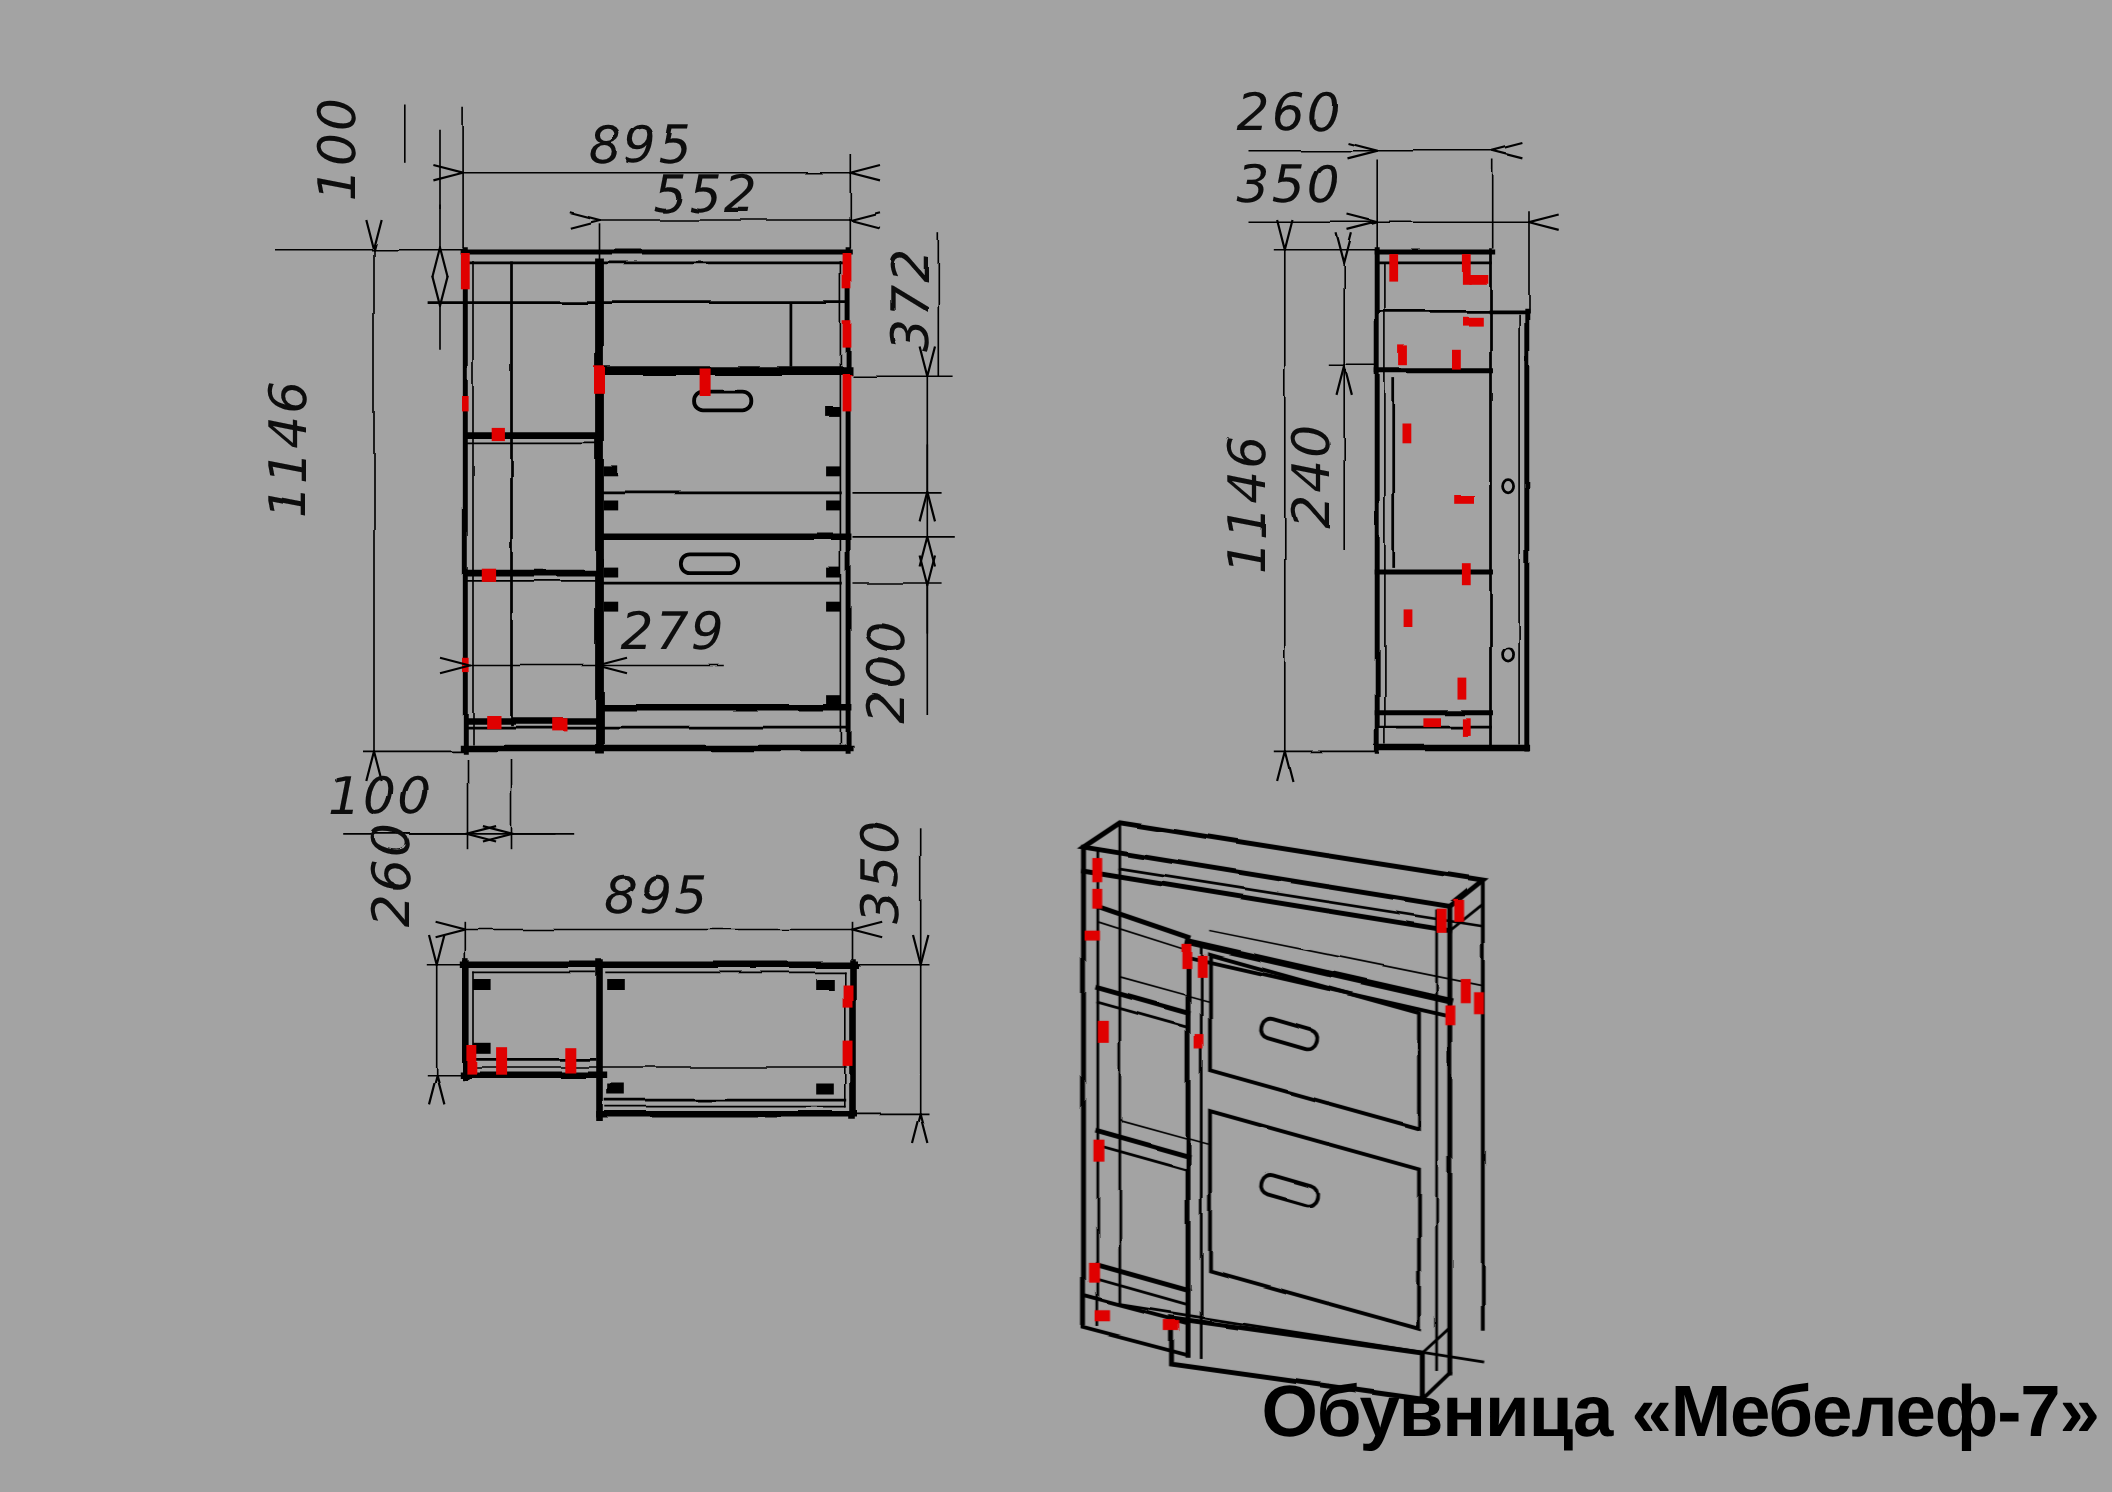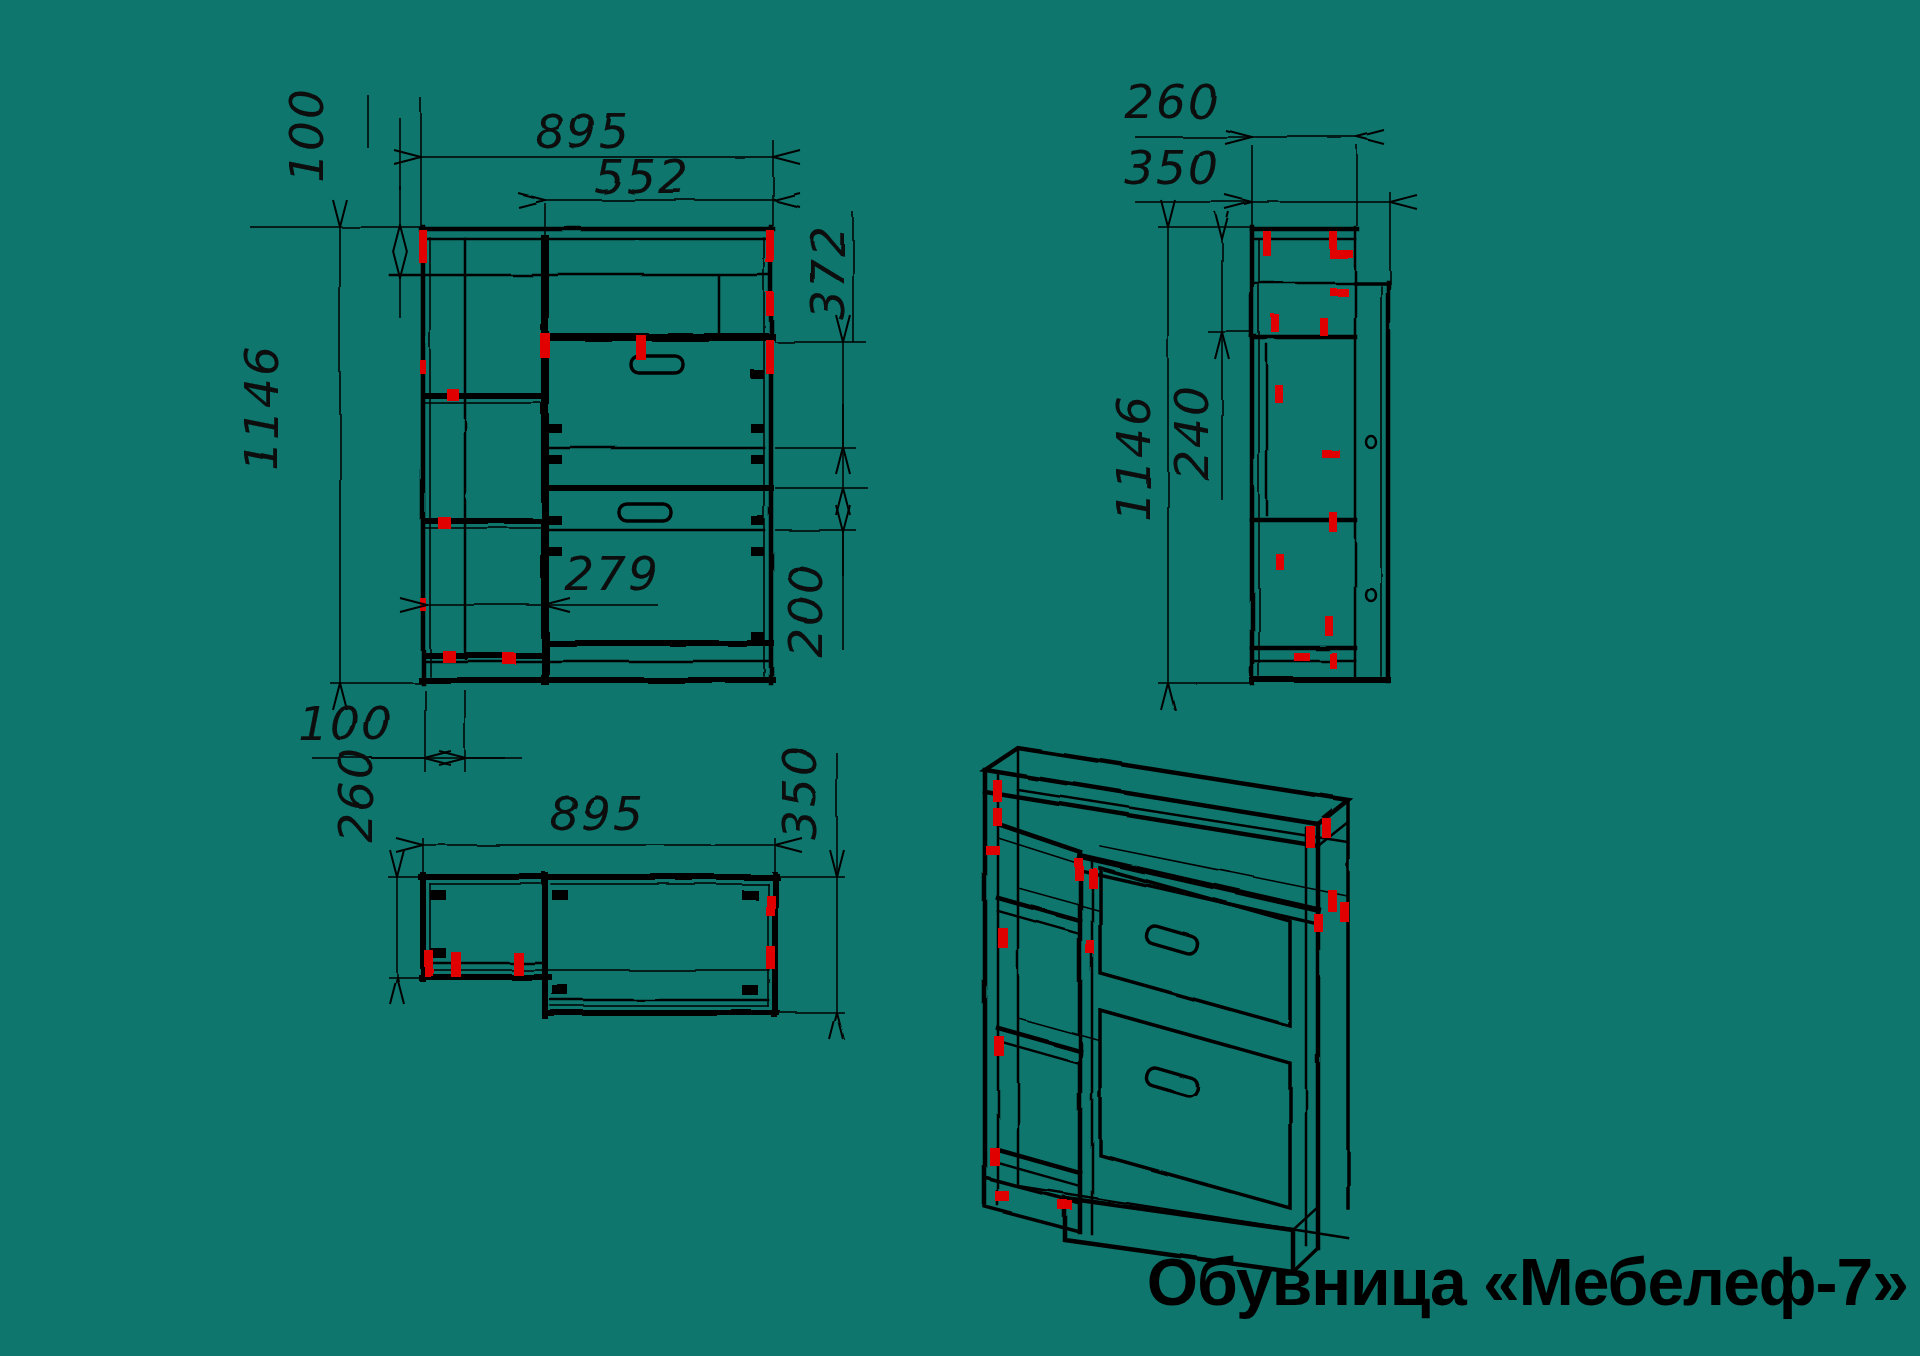--- a/index.html
+++ b/index.html
@@ -1,16 +1,16 @@
 <!DOCTYPE html>
 <html><head>
 <meta charset="utf-8">
 <style>
   html,body{margin:0;padding:0;background:#e8e8e8;}
-  .page{width:1920px;height:1356px;background:#0f766e;position:relative;overflow:hidden;
+  .page{width:1920px;height:1356px;background:#a3a3a3;position:relative;overflow:hidden;
         font-family:"DejaVu Sans",sans-serif;}
   svg{position:absolute;left:0;top:0;}
   .ln{stroke:#000;fill:none;stroke-linecap:square;}
   .w1{stroke-width:1.5px;}
   .w2{stroke-width:2.5px;}
   .w3{stroke-width:3.5px;}
   .w4{stroke-width:4.5px;}
   .w5{stroke-width:6px;}
   .w7{stroke-width:8px;}
   .dimln{stroke:#000;stroke-width:1.5px;fill:none;}

